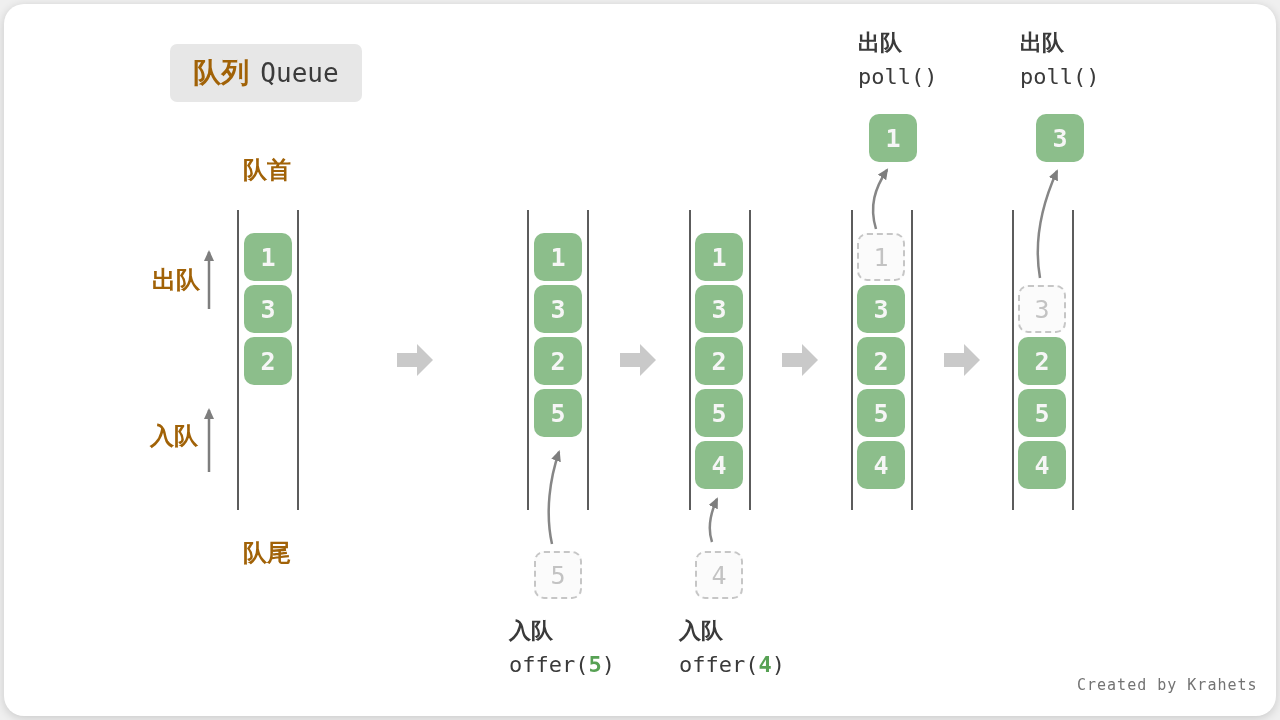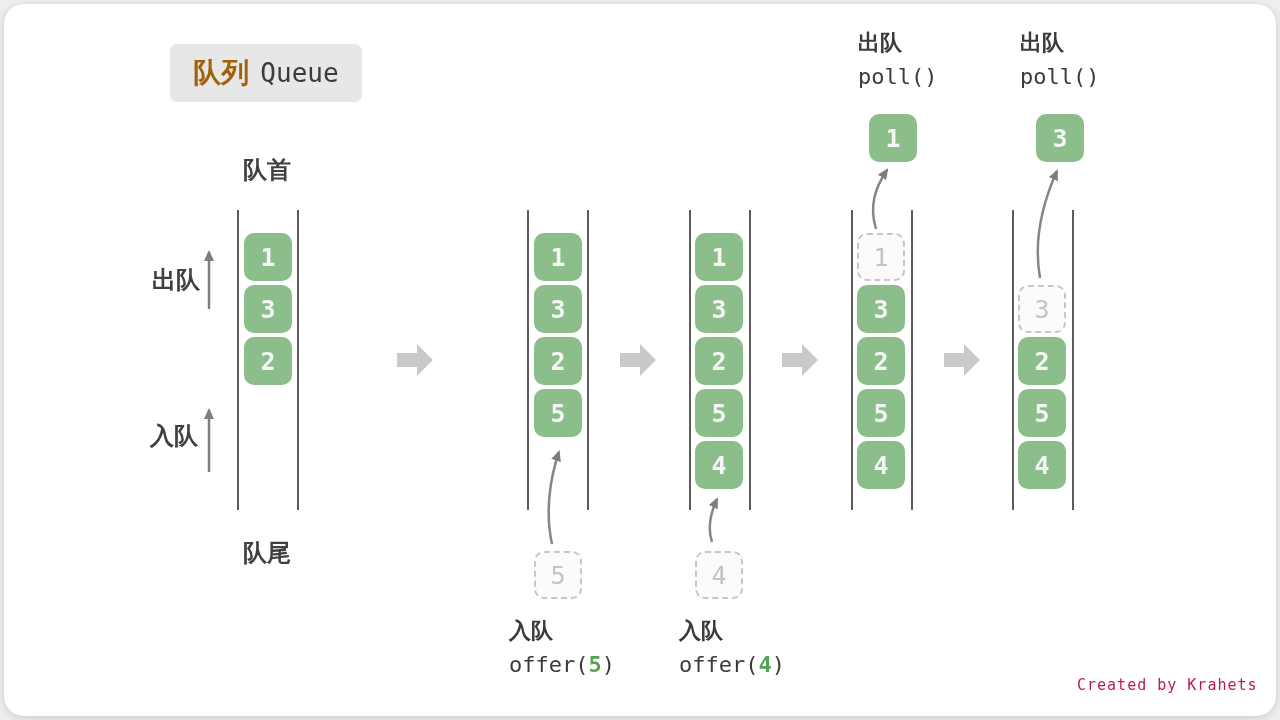--- a/index.html
+++ b/index.html
@@ -23,21 +23,21 @@
   
   .title-box{
     position:absolute;left:170px;top:44px;width:192px;height:58px;
     background:#e7e7e7;border-radius:7px;
     display:flex;align-items:center;justify-content:center;gap:11px;
   }
   .title-zh{font-size:28px;font-weight:700;color:#a16207;}
   .title-en{font-family:"DejaVu Sans Mono",monospace;font-size:26px;font-weight:500;color:#3b3b3b;}
   
   .cjk-label{
-    position:absolute;font-size:24px;font-weight:700;color:#404040;line-height:1.1;white-space:nowrap;
+    position:absolute;font-size:24px;font-weight:700;color:#a16207;line-height:1.1;white-space:nowrap;
   }
   
   .vline{
     position:absolute;top:210px;width:2px;height:300px;background:#5c5c5c;
   }
   
   .cell{
     position:absolute;width:48px;height:48px;border-radius:10px;
     display:flex;align-items:center;justify-content:center;
     font-family:"DejaVu Sans Mono",monospace;font-size:25px;font-weight:700;
@@ -51,21 +51,21 @@
   .op{position:absolute;white-space:nowrap;}
   .op-zh{font-size:22px;font-weight:600;color:#3a3a3a;line-height:1;}
   .op-code{
     margin-top:12px;font-family:"DejaVu Sans Mono",monospace;
     font-size:22px;font-weight:500;color:#3a3a3a;line-height:1;text-align:right;
   }
   .op-code .arg{color:var(--code-green);font-weight:700;}
   .overlay{position:absolute;left:0;top:0;pointer-events:none;}
   .watermark{
     position:absolute;left:1077px;top:676px;
-    font-family:"DejaVu Sans Mono",monospace;font-size:15px;color:#be185d;
+    font-family:"DejaVu Sans Mono",monospace;font-size:15px;color:#737373;
     letter-spacing:1px;white-space:nowrap;
   }
 </style>
 </head>
 <body>
 
 <div id="canvas">
   <div class="card"></div>
 
   <div class="title-box">

